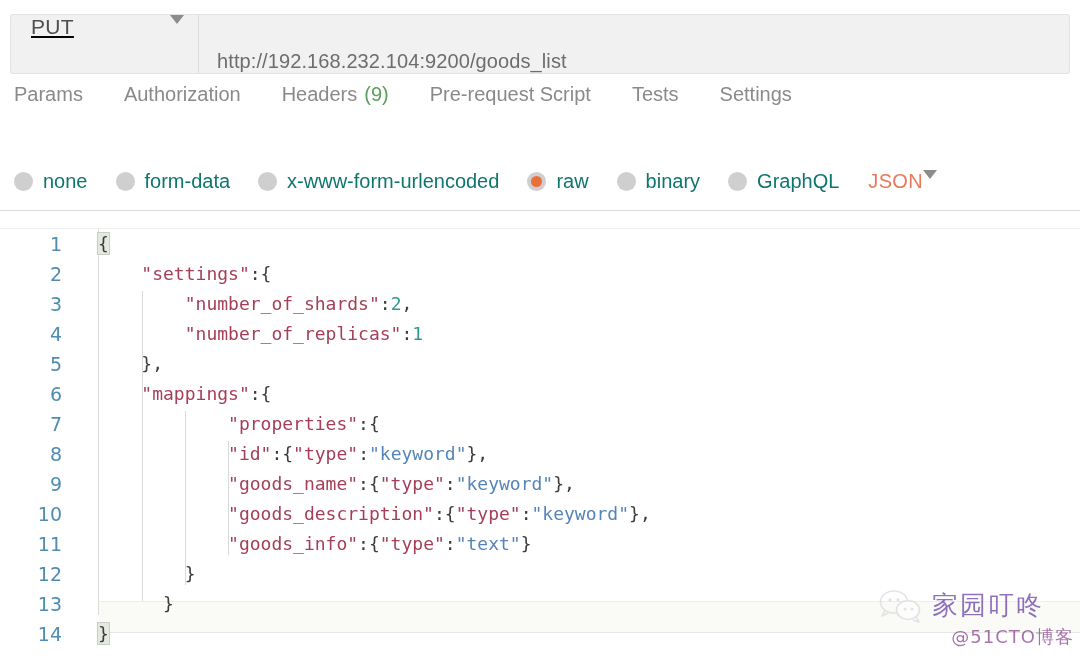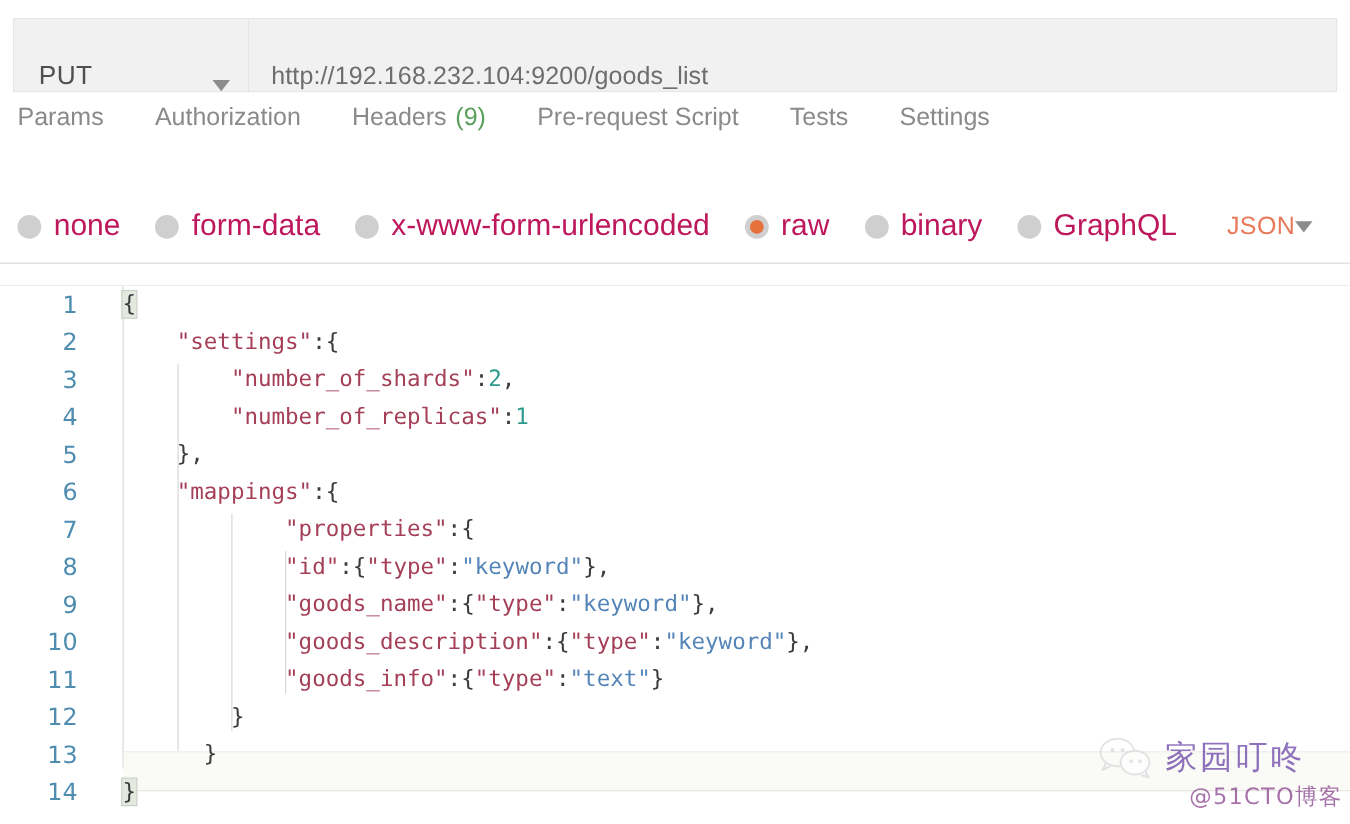--- a/index.html
+++ b/index.html
@@ -33,24 +33,25 @@
     display: flex;
     align-items: stretch;
   }
   .method-select {
     width: 188px;
     background: #f1f1f1;
     border: 1px solid #e2e2e2;
     border-right: none;
     border-radius: 3px 0 0 3px;
     display: flex;
-    align-items: flex-end;
+    align-items: flex-start;
     padding: 0 14px 0 20px;
     box-sizing: border-box;
     cursor: pointer;
+    text-decoration: underline;
   }
   .method-label {
     flex: 1;
     font-size: 21px;
     color: #4f4f4f;
     letter-spacing: 0.3px;
   }
   .caret-down {
     width: 0;
     height: 0;
@@ -147,28 +148,27 @@
     content: "";
     position: absolute;
     left: 4px;
     top: 4px;
     width: 11px;
     height: 11px;
     border-radius: 50%;
     background: #e8703a;
   }
   .radio-label {
-    font-size: 24px;
-    color: #be185d;
+    font-size: 20px;
+    color: #0f766e;
   }
   .format-select {
     display: flex;
-    align-items: center;
     gap: 0;
-    margin-left: 12px;
+    margin-left: 1px;
     cursor: pointer;
   }
   .format-label {
     font-size: 20px;
     color: #e8795a;
     letter-spacing: 0.3px;
   }
   .caret-small {
     width: 0;
     height: 0;

